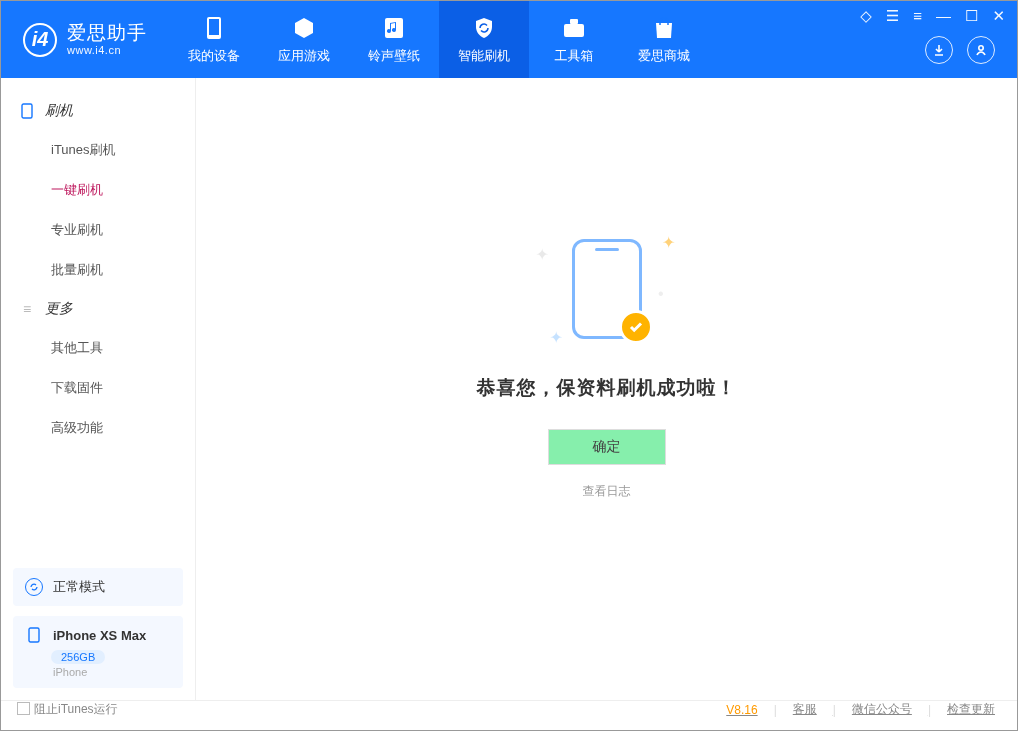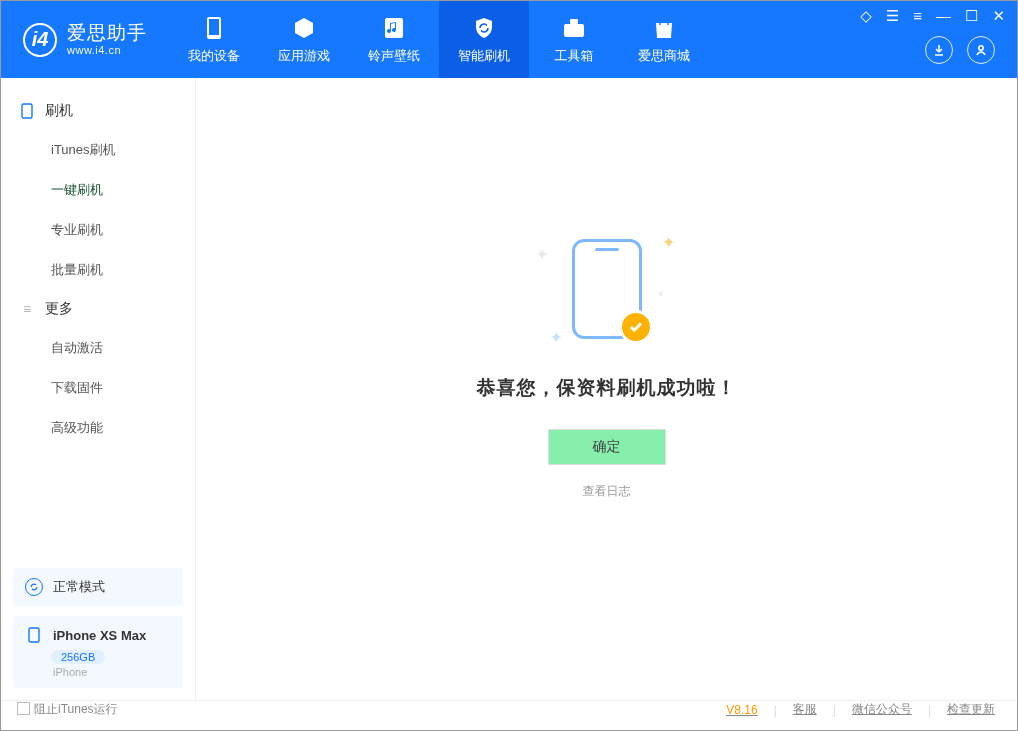--- a/index.html
+++ b/index.html
@@ -20,24 +20,24 @@
 .win-controls { position: absolute; right: 10px; top: 6px; display: flex; gap: 10px; font-size: 15px; opacity:.95; }
 .win-controls span { cursor: pointer; padding:0 2px; }
 .header-right-icons { position:absolute; right:22px; bottom:14px; display:flex; gap:14px; }
 .circ-btn { width:28px; height:28px; border:1.6px solid rgba(255,255,255,.85); border-radius:50%; display:flex; align-items:center; justify-content:center; cursor:pointer; }
 .circ-btn svg { stroke:#fff; fill:none; }
 
 
 .body { display: flex; height: calc(100% - 77px - 30px); }
 .sidebar { width: 195px; border-right: 1px solid #eee; display:flex; flex-direction:column; }
 .sb-list { padding-top: 14px; flex:1; }
-.sb-group { display:flex; align-items:center; padding: 10px 18px; font-size: 14px; color:#333; }
+.sb-group { display:flex; align-items:center; padding: 10px 18px; font-size: 14px; color:#333;font-style:italic; }
 .sb-group .gicon { width:16px; height:16px; margin-right:10px; display:flex; align-items:center; justify-content:center; color:#1677ff; }
 .sb-item { padding: 11px 18px 11px 50px; font-size: 13px; color:#555; cursor:pointer; }
-.sb-item.active { color:#14532d; }
+.sb-item.active { color:#be185d; }
 
 .mode-panel { margin: 0 12px 12px; }
 .panel-card { background:#f4f8ff; border-radius:4px; padding:10px 12px; margin-bottom:10px; display:flex; align-items:center; font-size:13px; color:#333; }
 .panel-card .dot { width:18px; height:18px; border:1.6px solid #1677ff; border-radius:50%; margin-right:10px; display:flex; align-items:center; justify-content:center; }
 .dev-card { background:#f4f8ff; border-radius:4px; padding:10px 12px; }
 .dev-card .dtop { display:flex; align-items:center; font-size:13px; font-weight:600; color:#333; }
 .dev-card .dphone { width:18px; height:18px; margin-right:10px; display:flex; align-items:center; justify-content:center; }
 .dev-card .badge { display:inline-block; background:#e2efff; color:#1677ff; font-size:11px; border-radius:10px; padding:1px 10px; margin:6px 0 2px 26px; }
 .dev-card .dtype { font-size:11px; color:#aaa; margin-left:28px; }
 
@@ -166,21 +166,21 @@
       </div>
       <div class="sb-item">iTunes刷机</div>
       <div class="sb-item active">一键刷机</div>
       <div class="sb-item">专业刷机</div>
       <div class="sb-item">批量刷机</div>
 
       <div class="sb-group">
         <span class="gicon" style="color:#bbb">≡</span>
         <span>更多</span>
       </div>
-      <div class="sb-item">自动激活</div>
+      <div class="sb-item">其他工具</div>
       <div class="sb-item">下载固件</div>
       <div class="sb-item">高级功能</div>
     </div>
 
     <div class="mode-panel">
       <div class="panel-card">
         <span class="dot">
             <svg width="10" height="10" viewBox="0 0 10 10">
               <path d="M2 5a3 3 0 0 1 5-2M8 5a3 3 0 0 1-5 2" stroke="#1677ff" stroke-width="1.3" fill="none"></path>
             </svg>

